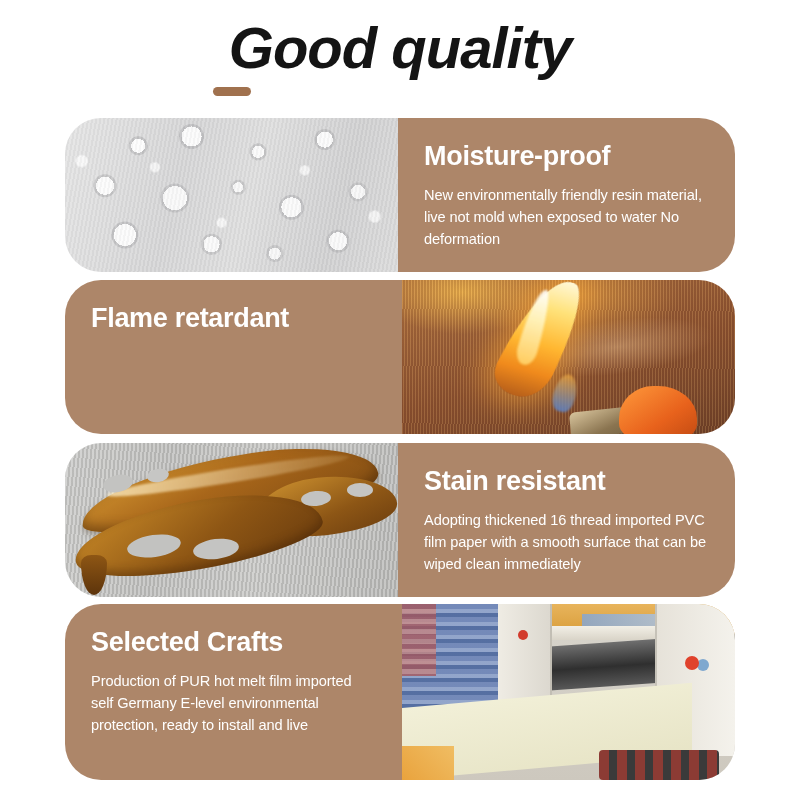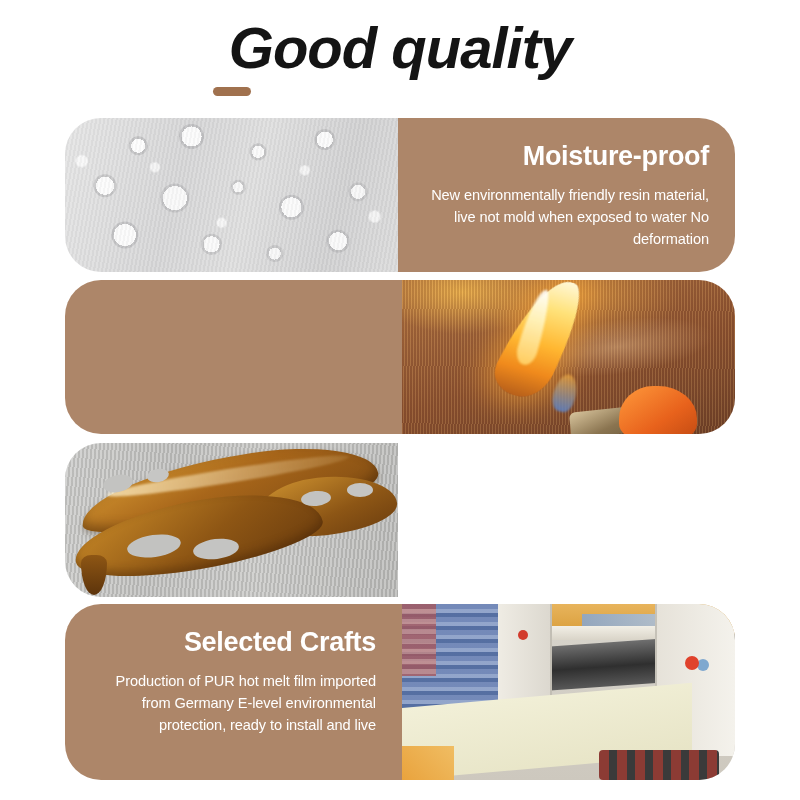--- a/index.html
+++ b/index.html
@@ -34,21 +34,20 @@
   }
 
   
   .row{
     position:absolute;
     left:65px;
     width:670px;
     height:154px;
     display:flex;
     overflow:hidden;
-    text-align:right;
   }
   #row1{top:118px;}
   #row2{top:280px;}
   #row3{top:443px;}
   #row4{top:604px;height:176px;}
 
   .row .photo{width:333px;height:100%;position:relative;overflow:hidden;}
   .row .panel{
     width:337px;height:100%;
     background:#AD8669;
@@ -292,20 +291,21 @@
   <div class="row" id="row1">
     <div class="photo ph-water"></div>
     <div class="panel">
       <p class="card-title">Moisture-proof</p>
       <p class="card-body">New environmentally friendly resin material, live not mold when exposed to water No deformation</p>
     </div>
   </div>
 
   <div class="row" id="row2">
     <div class="panel">
+      <p class="card-title">Flame retardant</p>
     </div>
     <div class="photo ph-flame">
       <div class="wood-sheen"></div>
       <div class="flame-shape"></div>
       <div class="flame-core"></div>
       <div class="flame-blue"></div>
       <div class="lighter-metal"></div>
       <div class="lighter"></div>
     </div>
   </div>
@@ -317,26 +317,30 @@
       <div class="syrup-b"></div>
       <div class="syrup-hl"></div>
       <div class="hole1"></div>
       <div class="hole2"></div>
       <div class="hole3"></div>
       <div class="hole4"></div>
       <div class="hole5"></div>
       <div class="hole6"></div>
       <div class="drip"></div>
     </div>
+    <div class="panel">
+      <p class="card-title">Stain resistant</p>
+      <p class="card-body">Adopting thickened 16 thread imported PVC film paper with a smooth surface that can be wiped clean immediately</p>
+    </div>
   </div>
 
   <div class="row" id="row4">
     <div class="panel">
       <p class="card-title">Selected Crafts</p>
-      <p class="card-body">Production of PUR hot melt film imported from Germany E-level environmental protection, ready to install and live</p>
+      <p class="card-body">Production of PUR hot melt film imported self Germany E-level environmental protection, ready to install and live</p>
     </div>
     <div class="photo ph-machine">
       <div class="mc-blinds"></div>
       <div class="mc-blinds2"></div>
       <div class="mc-top"></div>
       <div class="mc-blue"></div>
       <div class="mc-topbar"></div>
       <div class="mc-roller"></div>
       <div class="mc-frameL"></div>
       <div class="mc-dot-red"></div>

